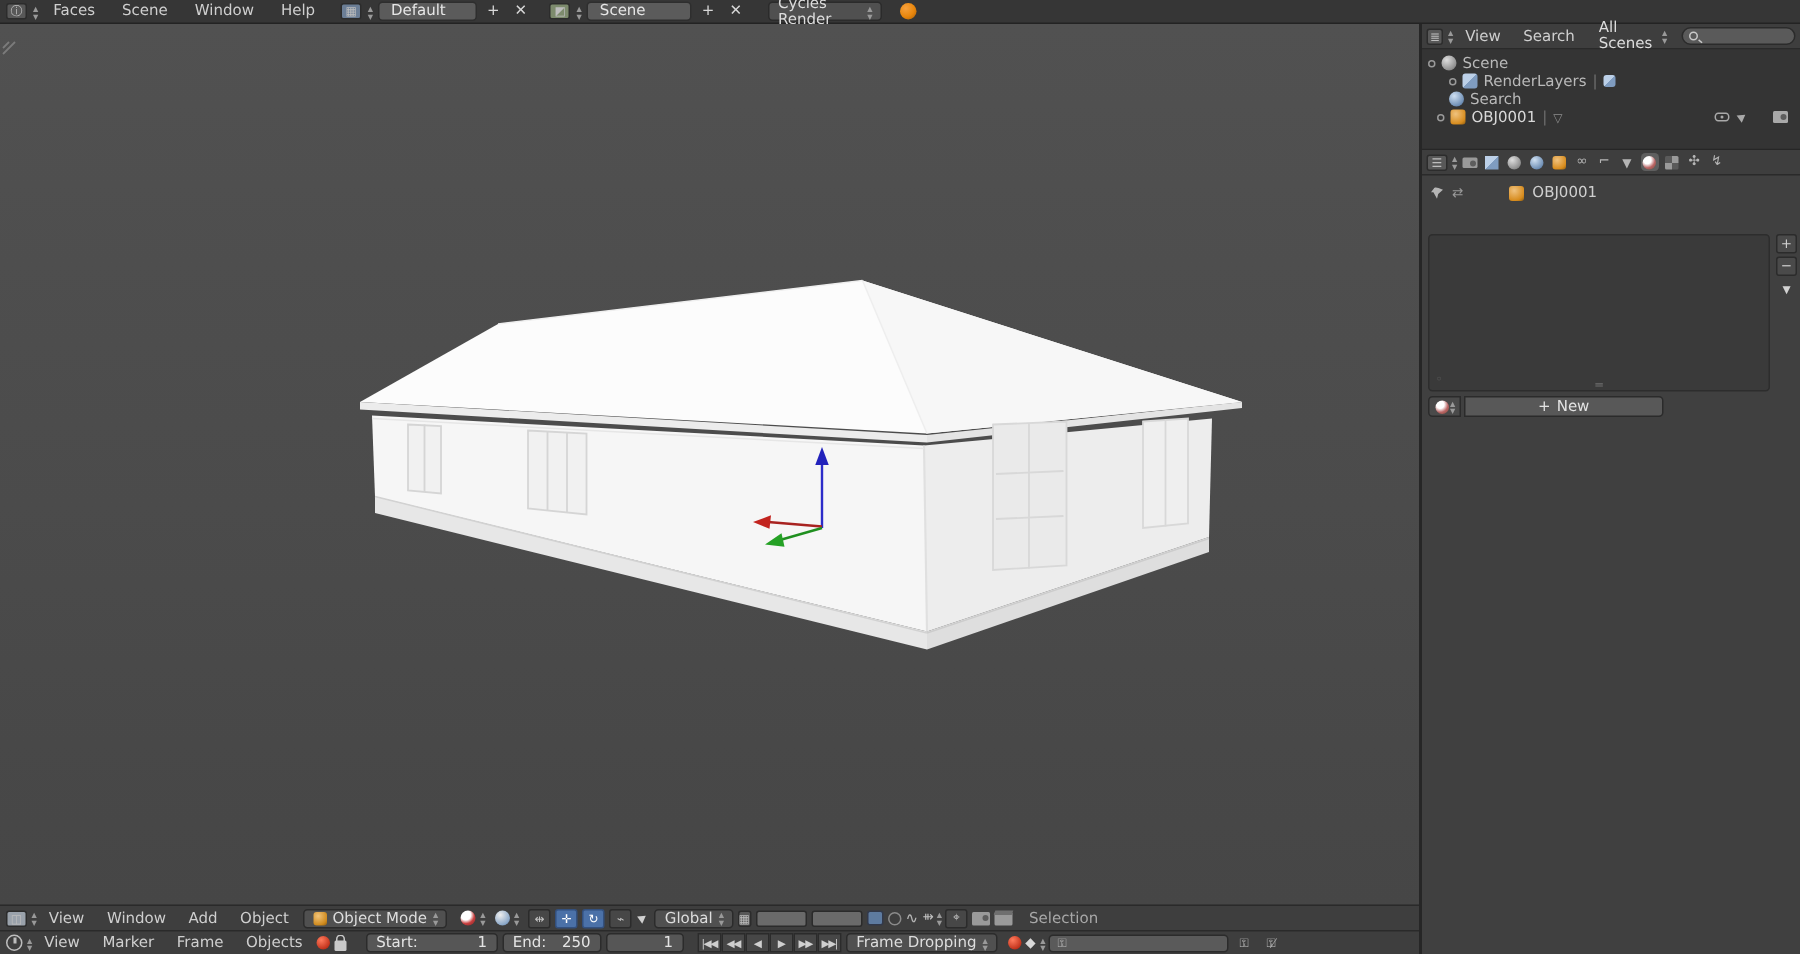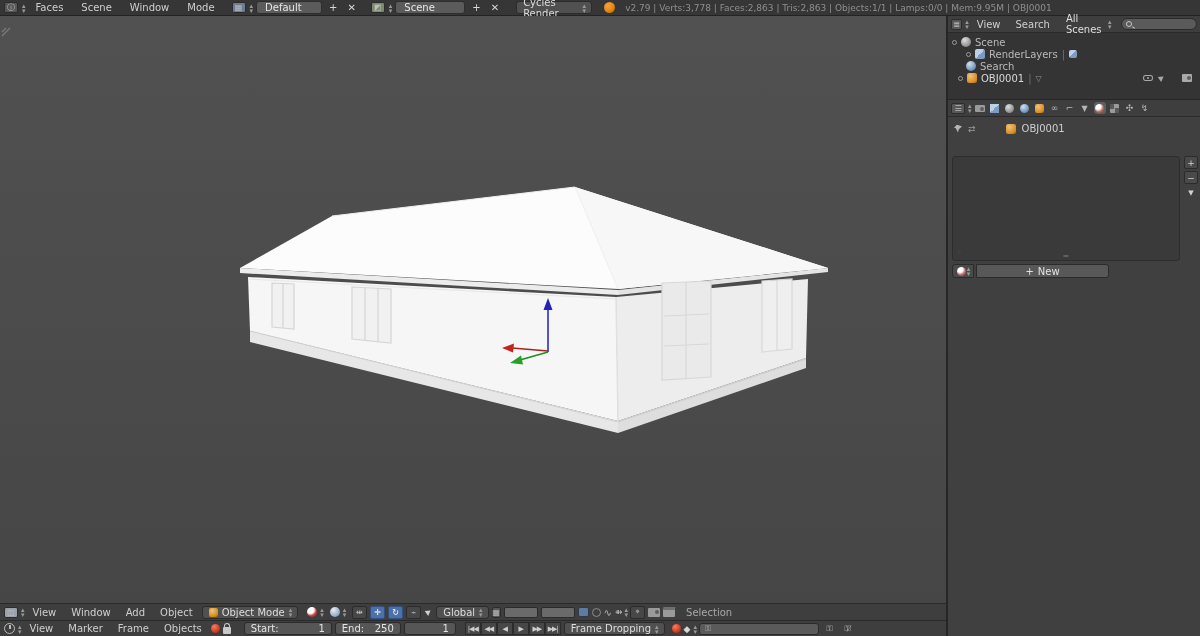--- a/index.html
+++ b/index.html
@@ -109,21 +109,21 @@
 
 <div id="topbar">
   <span class="ed-icon">ⓘ</span>
   <span class="updown">
       <i>▴</i>
       <i>▾</i>
     </span>
   <span class="menu-label">Faces</span>
   <span class="menu-label">Scene</span>
   <span class="menu-label">Window</span>
-  <span class="menu-label">Mode</span>
+  <span class="menu-label">Help</span>
   <span class="ed-icon" style="margin-left:6px;background:#6b7e96">▦</span>
   <span class="updown">
       <i>▴</i>
       <i>▾</i>
     </span>
   <span class="field" style="width:66px">Default</span>
   <span class="tb-btn">+</span>
   <span class="tb-btn">✕</span>
   <span class="ed-icon" style="margin-left:8px;background:#7d8b6d">◩</span>
   <span class="updown">
@@ -134,21 +134,20 @@
   <span class="tb-btn">+</span>
   <span class="tb-btn">✕</span>
   <span class="mini-field" style="margin-left:10px;width:76px;justify-content:space-between">
     <span>Cycles Render</span>
     <span class="updown">
         <i>▴</i>
         <i>▾</i>
       </span>
   </span>
   <span class="blender-logo"></span>
-  <span id="stats">v2.79 | Verts:3,778 | Faces:2,863 | Tris:2,863 | Objects:1/1 | Lamps:0/0 | Mem:9.95M | OBJ0001</span>
 </div>
 
 <div id="viewport">
   <svg width="946" height="587" viewBox="0 0 946 587">
 
     <g stroke="#7b7b7b" stroke-width="1.2">
       <line x1="2" y1="20" x2="10" y2="12"></line>
       <line x1="2" y1="16" x2="6" y2="12"></line>
     </g>
 

